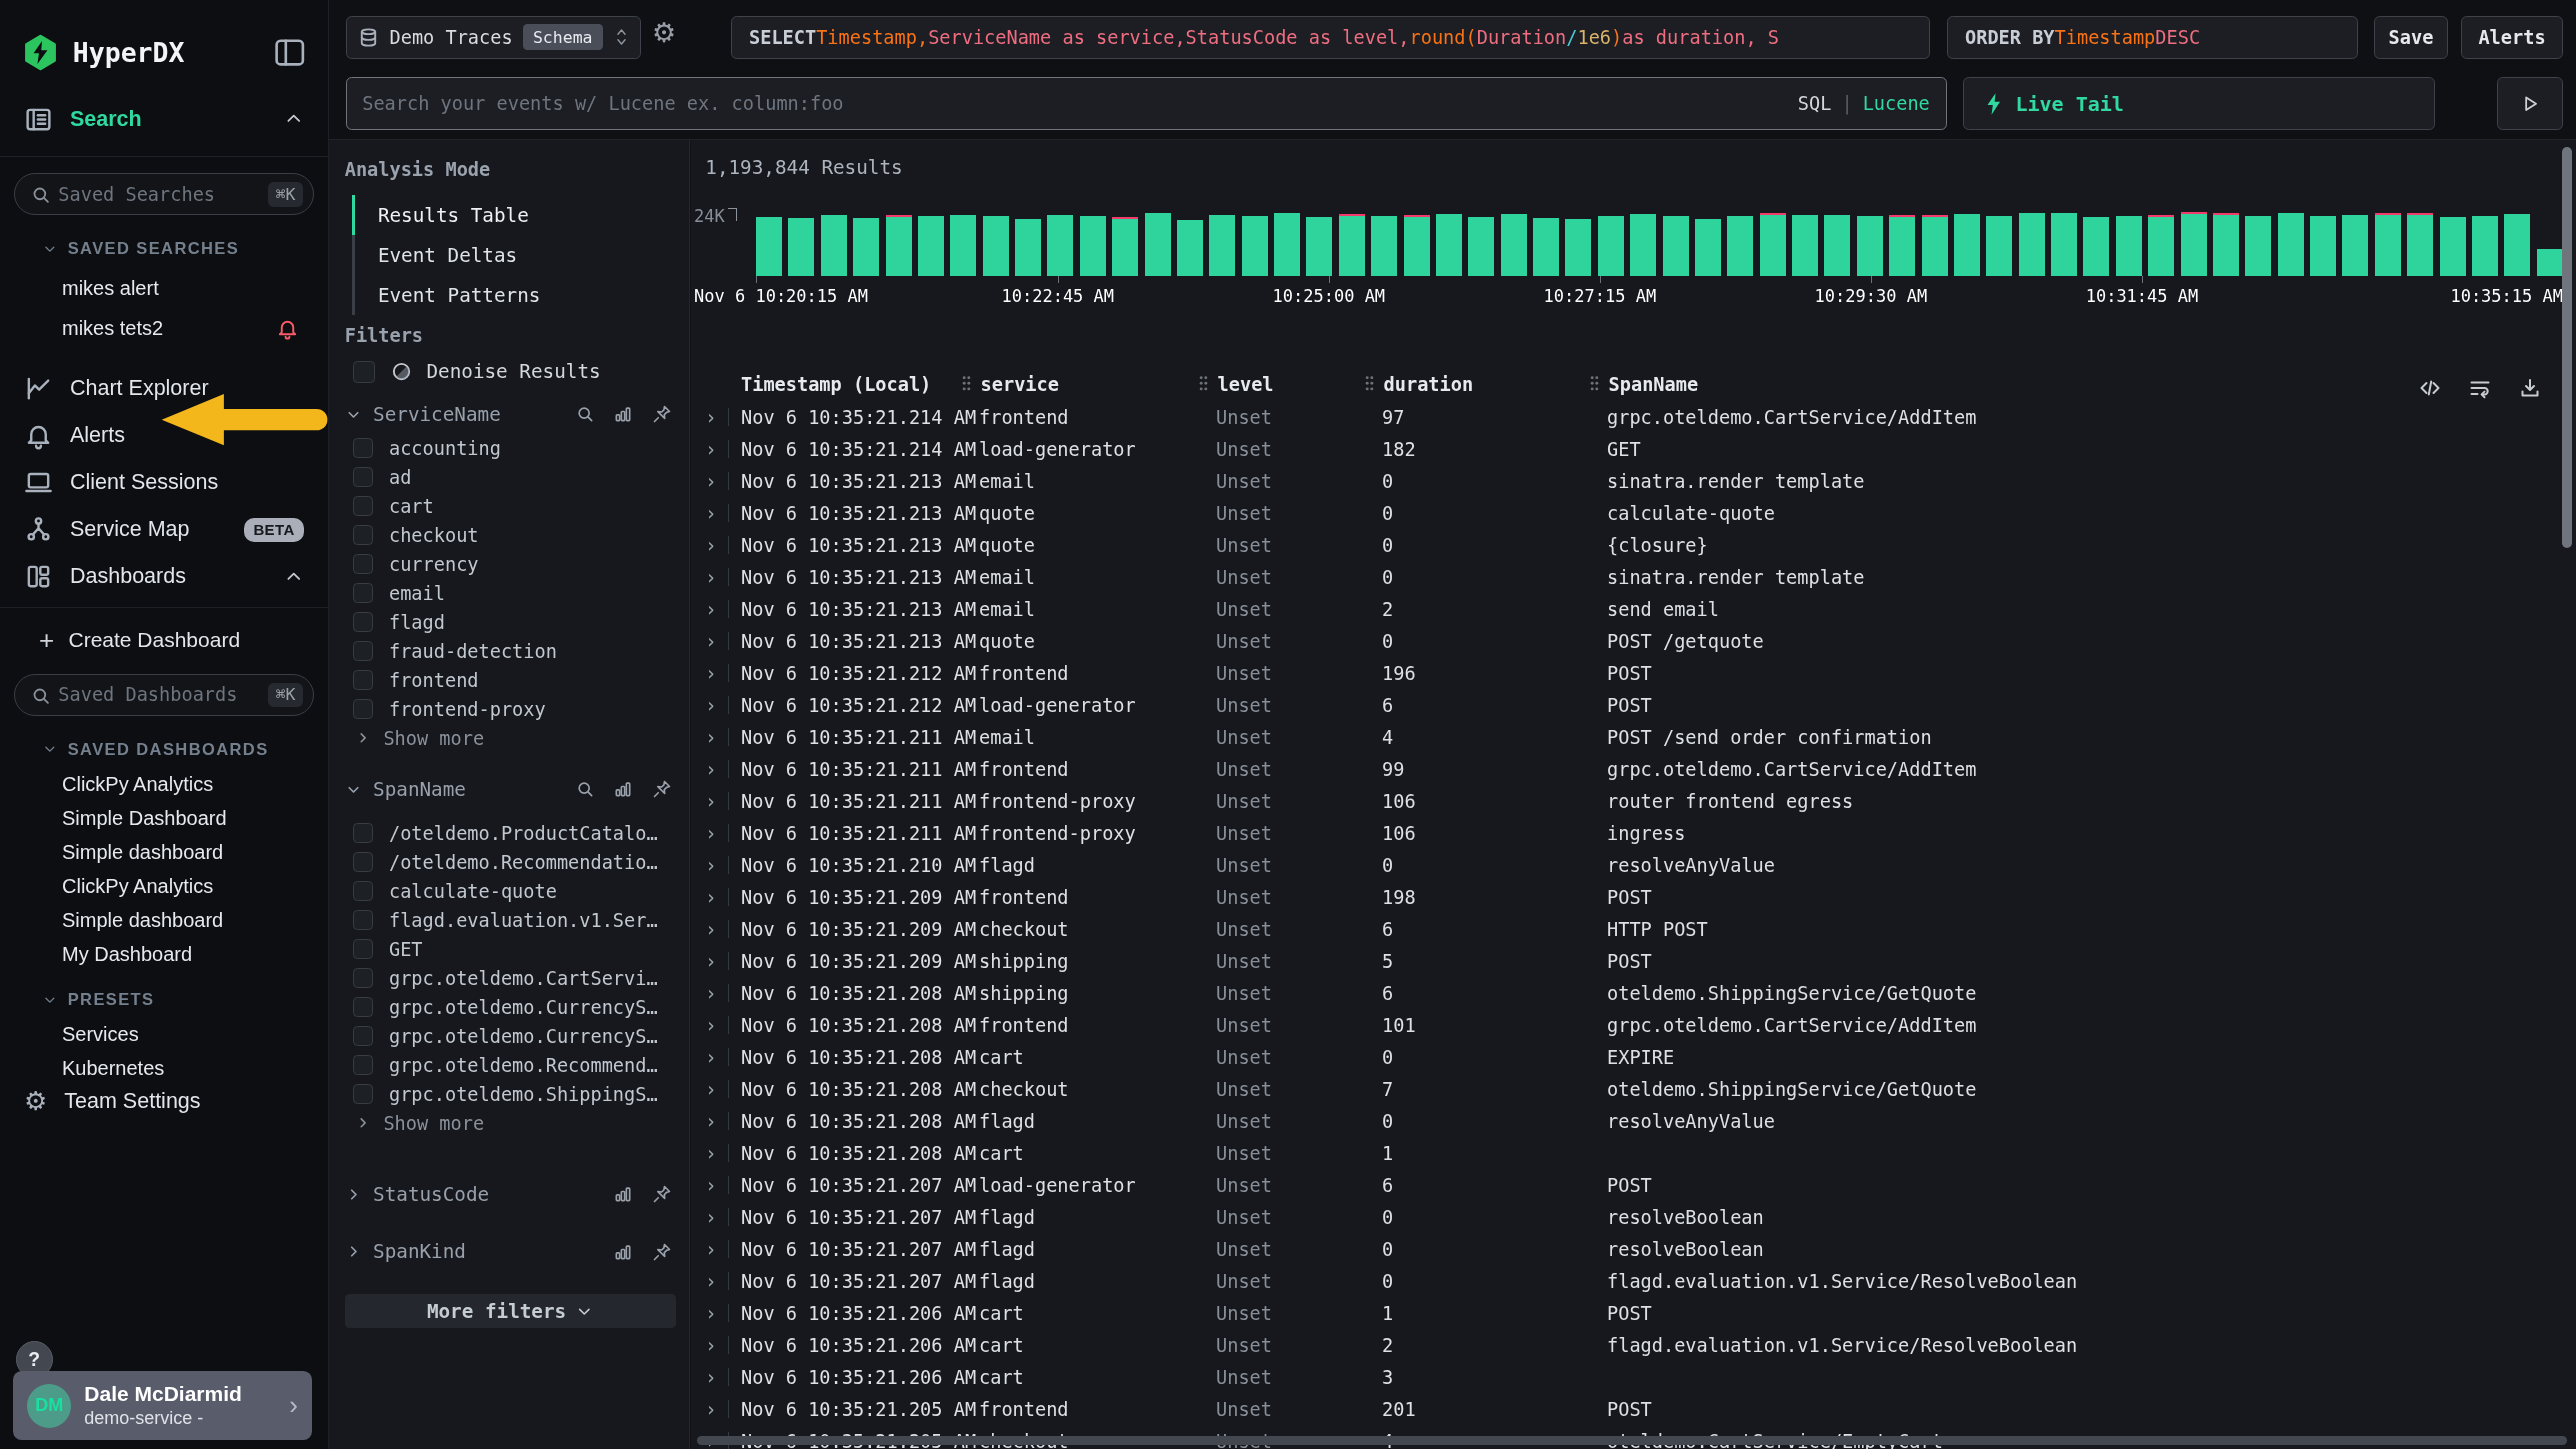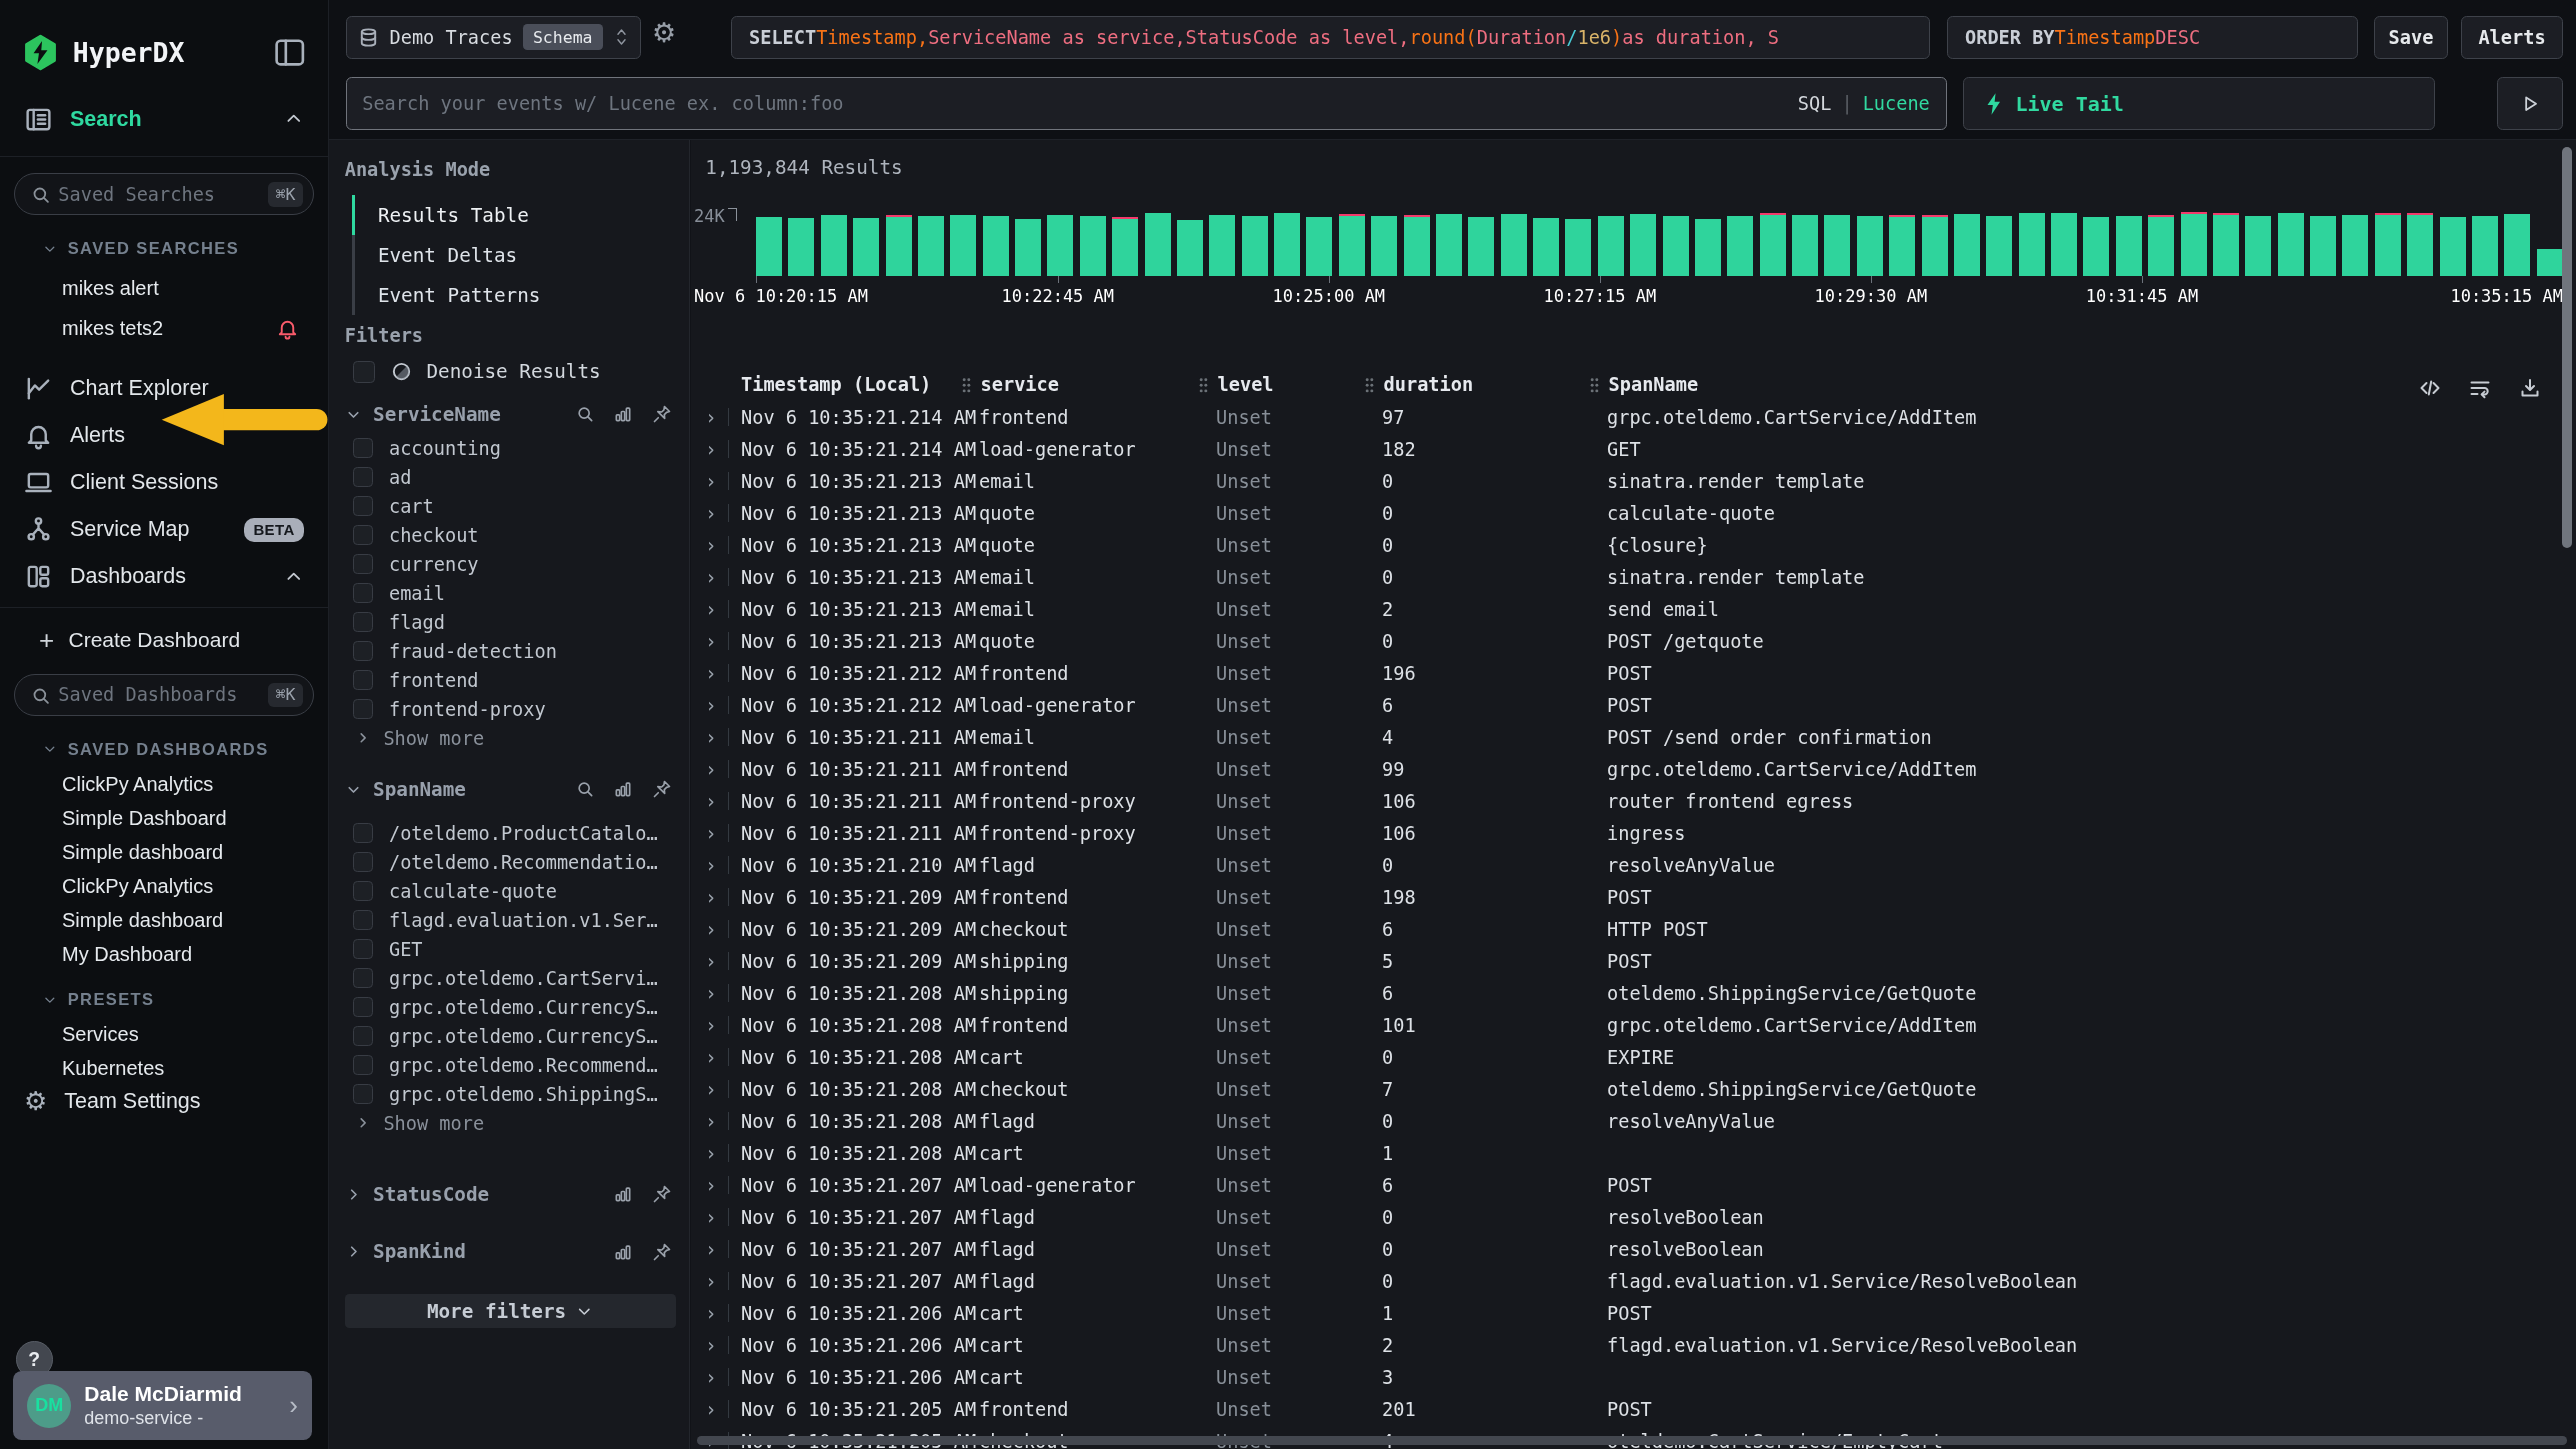--- a/index.html
+++ b/index.html
@@ -69,21 +69,21 @@
   
   .filters{position:absolute;left:329px;top:140px;width:361px;height:1309px;background:#16181d;border-right:0.7px solid #23262c;padding:0 13px 0 15.7px;overflow:hidden}
   .f-title{margin-top:18.6px;font-size:18.6px;font-weight:bold;color:#9aa2ad}
   .modes{margin-top:15.7px}
   .mode-item{height:40px;display:flex;align-items:center;margin-left:7.2px;border-left:3.6px solid #3a3e46;padding-left:23px;font-size:19.3px;color:#dfe4ea;cursor:pointer}
   .mode-item.active{border-left-color:#2fd9a0;color:#eef1f4}
   .denoise-row{margin-top:8.6px;height:34px;display:flex;align-items:center;gap:15.7px;padding-left:8.6px;cursor:pointer}
   .checkbox{width:21.5px;height:21.5px;border-radius:4.3px;background:#1d2025;border:1.4px solid #383c44;flex:none}
   .denoise-lbl{font-size:19.3px;color:#d3d8de;display:flex;align-items:center;gap:13px}
   .fgroup-head{display:flex;align-items:center;gap:11.4px;height:39px;cursor:pointer}
-  .fgroup-name{font-size:19.3px;font-weight:bold;color:#98a0ac;flex:1}
+  .fgroup-name{font-size:19.3px;font-weight:normal;color:#98a0ac;flex:1}
   .fgroup-icons{display:flex;gap:18.6px;align-items:center;padding-right:4.3px}
   .fitem{display:flex;align-items:center;gap:15.7px;height:29px;padding-left:8.6px;cursor:pointer}
   .fitem .checkbox{width:20px;height:20px}
   .fitem-lbl{font-size:18.6px;color:#c2c8d0;white-space:nowrap;overflow:hidden}
   .show-more{display:flex;align-items:center;gap:13px;height:29px;padding-left:10px;font-size:18.6px;color:#8a919b;cursor:pointer}
   .more-filters{margin-top:23px;height:34px;background:#24272d;border-radius:4.3px;display:flex;align-items:center;justify-content:center;gap:9px;font-size:19.3px;font-weight:bold;color:#c6ccd4;cursor:pointer}
 
   
   .main{position:absolute;left:691px;top:140px;width:1885px;height:1309px;background:#16181d;overflow:hidden}
   .results-count{position:absolute;left:14.3px;top:15.7px;font-size:19.3px;color:#aeb4bd}
@@ -96,21 +96,21 @@
   .ycorner{display:inline-block;width:8.6px;height:13px;border-top:1.4px solid #8b929b;border-right:1.4px solid #8b929b;margin-left:3.6px;margin-top:1.4px}
   .tick-mark{position:absolute;top:64px;width:1.4px;height:7.2px;background:#6c727b}
   .tick-label{position:absolute;top:74px;font-size:17px;color:#ffffff;white-space:nowrap}
   .tick-label.center{transform:translateX(-50%)}
   .tick-label.right{transform:translateX(-100%)}
   .table-icons{position:absolute;top:236px;right:34px;display:flex;gap:26px}
   .table-icons .ti{cursor:pointer}
   .table-wrap{position:absolute;left:0;right:0;top:228px}
   .tgrid{display:grid;grid-template-columns:50px 238px 237px 166px 225px 1fr;align-items:center}
   .thead{height:33px;font-size:18.6px;font-weight:bold;color:#e6e9ee}
-  .th-cell{display:flex;align-items:flex-end;gap:7.2px}
+  .th-cell{display:flex;align-items:flex-start;gap:7.2px}
   .trow{height:32px;font-size:18.6px;color:#dde1e6;cursor:pointer}
   .c-chev{display:flex;align-items:center;padding-left:14.3px;gap:11.4px;color:#99a1ab}
   .c-gut{width:1.4px;height:18.6px;background:#343a41}
   .c-lvl{color:#878e97}
   .c-span,.c-ts,.c-svc{white-space:nowrap;overflow:hidden}
   .vscroll{position:absolute;right:4.3px;top:7.2px;width:10px;height:401px;background:#70757d;border-radius:5px;cursor:grab}
   .hscroll{position:absolute;left:5.7px;right:8.6px;bottom:4.3px;height:8.6px;background:#43474f;border-radius:4.3px;cursor:grab}
 </style>
 </head>
 <body>

